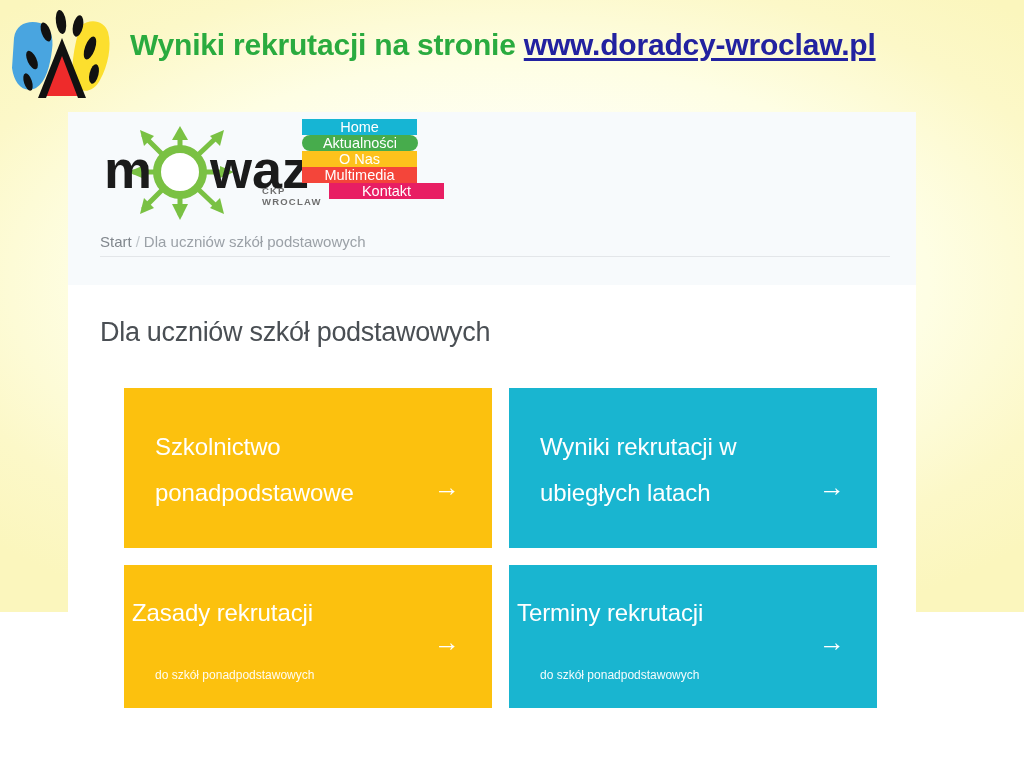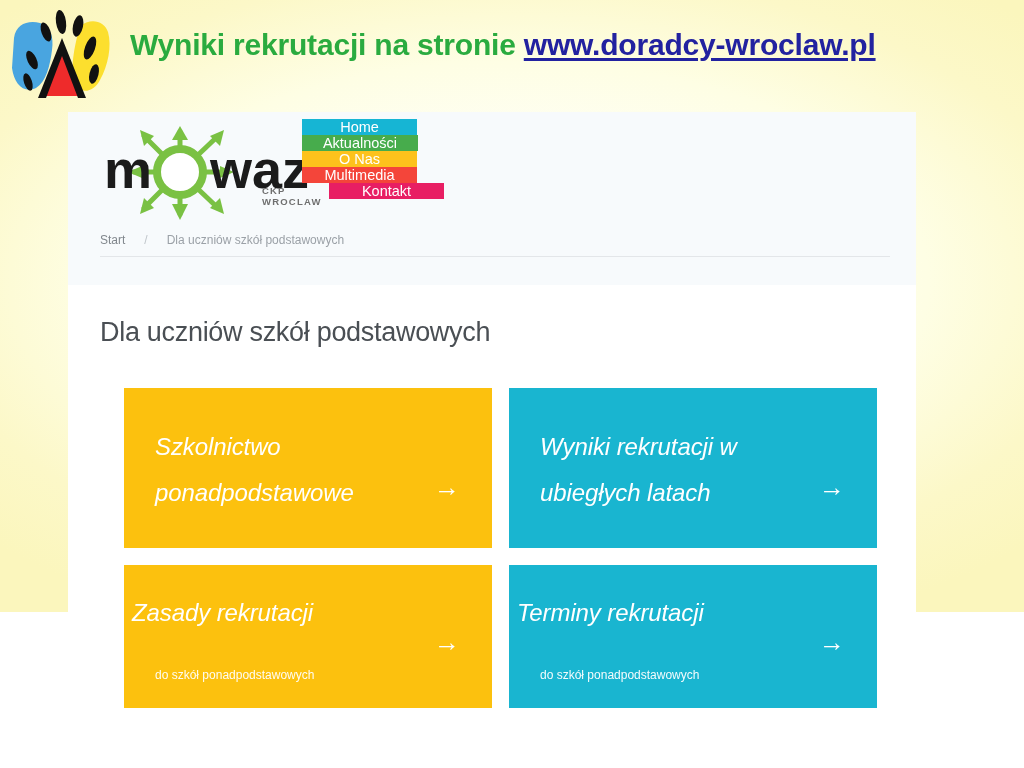--- a/index.html
+++ b/index.html
@@ -77,30 +77,30 @@
     height: 70px;
     display: flex; align-items: center; justify-content: center;
     color: #ffffff;
     font-size: 14.5px;
     padding: 0 14px;
     box-sizing: border-box;
     cursor: pointer;
     white-space: nowrap;
   }
   .nav-item:nth-child(1) { background: #16b5d4; width: 115px; }
-  .nav-item:nth-child(2) { background: #47ac4c; width: 116px; }
+  .nav-item:nth-child(2) { background: #47ac4c; width: 116px; border-radius: 24px; }
   .nav-item:nth-child(3) { background: #fdc21c; width: 115px; }
   .nav-item:nth-child(4) { background: #f4453a; width: 115px; }
   .nav-item:nth-child(5) { background: #e81e63; width: 115px; margin-left: 27px; }
 
   
   #breadcrumb {
     position: absolute; left: 32px; top: 121px;
-    font-size: 12px; color: #8a8f94;
-    display: flex; align-items: center; gap: 19px;
+    font-size: 15px; color: #8a8f94;
+    display: flex; align-items: center; gap: 4px;
   }
   #breadcrumb .sep { color: #c0c6cb; }
   #breadcrumb .crumb-link { color: #81878d; cursor: pointer; }
   #breadcrumb .crumb-current { color: #9ba1a7; }
   #breadcrumb-rule {
     position: absolute; left: 32px; top: 144px;
     width: 790px; height: 1px;
     background: #e3e6e9;
   }
 
@@ -134,21 +134,20 @@
   }
   .tile.tall   { height: 160px; }
   .tile.short  { height: 143px; padding-left: 8px; }
   .tile.amber  { background: #fcc10e; }
   .tile.cyan   { background: #19b5d0; }
   .tile-title {
     color: #ffffff;
     font-size: 24px;
     line-height: 1.9;
     letter-spacing: -0.1px;
-    font-style: italic;
   }
   .tile.short .tile-title { line-height: 1.0; }
   .tile-sub {
     position: absolute; left: 31px; bottom: 26px;
     color: #ffffff;
     font-size: 12px;
     opacity: 0.95;
   }
   .tile-arrow {
     position: absolute;

